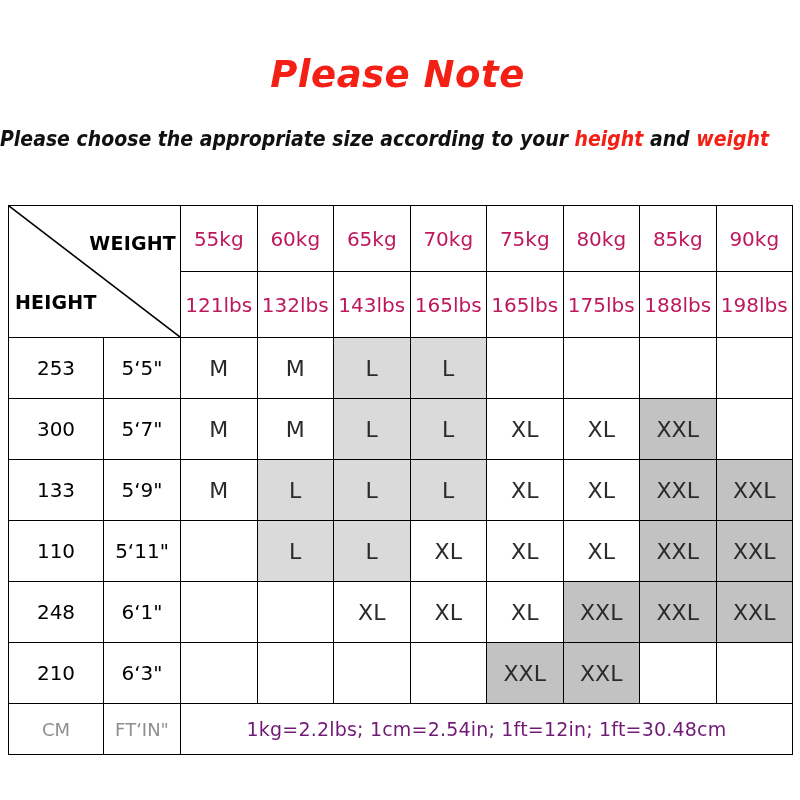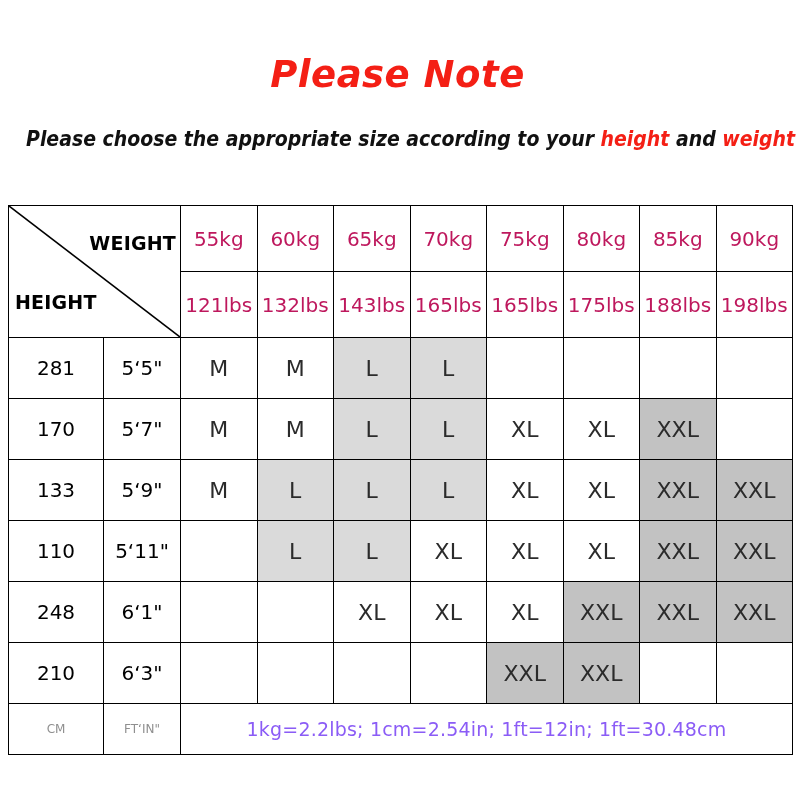--- a/index.html
+++ b/index.html
@@ -28,21 +28,21 @@
     font-weight: bold;
     font-style: italic;
     font-size: 37px;
     letter-spacing: 0.5px;
     line-height: 1;
     padding-top: 56px;
     margin: 0;
     white-space: nowrap;
   }
   .notice-sub {
-    text-align: right;
+    text-align: left;
     color: #111111;
     font-family: "DejaVu Sans Condensed", "DejaVu Sans", sans-serif;
     font-weight: bold;
     font-style: italic;
     font-size: 21px;
     line-height: 1;
     margin: 0;
     padding-top: 36px;
     white-space: nowrap;
   }
@@ -125,28 +125,28 @@
     height: 60px;
     font-size: 22px;
     color: #2b2b2b;
   }
   .s-L   { background: #dadada; }
   .s-XXL { background: #c2c2c2; }
   .s-empty { background: #ffffff; }
 
   .foot-label {
     height: 50px;
-    font-size: 12px;
+    font-size: 18px;
     color: #8f8f8f;
     font-weight: normal;
   }
   .foot-note {
     height: 50px;
     font-size: 19px;
-    color: #8b5cf6;
+    color: #701a75;
     font-weight: bold;
     letter-spacing: 0.2px;
   }
 </style>
 </head>
 <body>
 
 <div class="page">
 
   <h1 class="notice-title">Please Note</h1>
@@ -189,33 +189,33 @@
             <td class="hdr-lb">121lbs</td>
             <td class="hdr-lb">132lbs</td>
             <td class="hdr-lb">143lbs</td>
             <td class="hdr-lb">165lbs</td>
             <td class="hdr-lb">165lbs</td>
             <td class="hdr-lb">175lbs</td>
             <td class="hdr-lb">188lbs</td>
             <td class="hdr-lb">198lbs</td>
           </tr>
           <tr>
-            <td class="row-cm">281</td>
+            <td class="row-cm">253</td>
             <td class="row-ftin">5‘5"</td>
             <td class="cell-size s-empty" style="background: rgb(255, 255, 255);">M</td>
             <td class="cell-size s-empty" style="background: rgb(255, 255, 255);">M</td>
             <td class="cell-size s-L" style="background: rgb(218, 218, 218);">L</td>
             <td class="cell-size s-L" style="background: rgb(218, 218, 218);">L</td>
             <td class="cell-size s-empty" style="background: rgb(255, 255, 255);"></td>
             <td class="cell-size s-empty" style="background: rgb(255, 255, 255);"></td>
             <td class="cell-size s-empty" style="background: rgb(255, 255, 255);"></td>
             <td class="cell-size s-empty" style="background: rgb(255, 255, 255);"></td>
           </tr>
           <tr>
-            <td class="row-cm">170</td>
+            <td class="row-cm">300</td>
             <td class="row-ftin">5‘7"</td>
             <td class="cell-size s-empty" style="background: rgb(255, 255, 255);">M</td>
             <td class="cell-size s-empty" style="background: rgb(255, 255, 255);">M</td>
             <td class="cell-size s-L" style="background: rgb(218, 218, 218);">L</td>
             <td class="cell-size s-L" style="background: rgb(218, 218, 218);">L</td>
             <td class="cell-size s-empty" style="background: rgb(255, 255, 255);">XL</td>
             <td class="cell-size s-empty" style="background: rgb(255, 255, 255);">XL</td>
             <td class="cell-size s-XXL" style="background: rgb(194, 194, 194);">XXL</td>
             <td class="cell-size s-empty" style="background: rgb(255, 255, 255);"></td>
           </tr>

